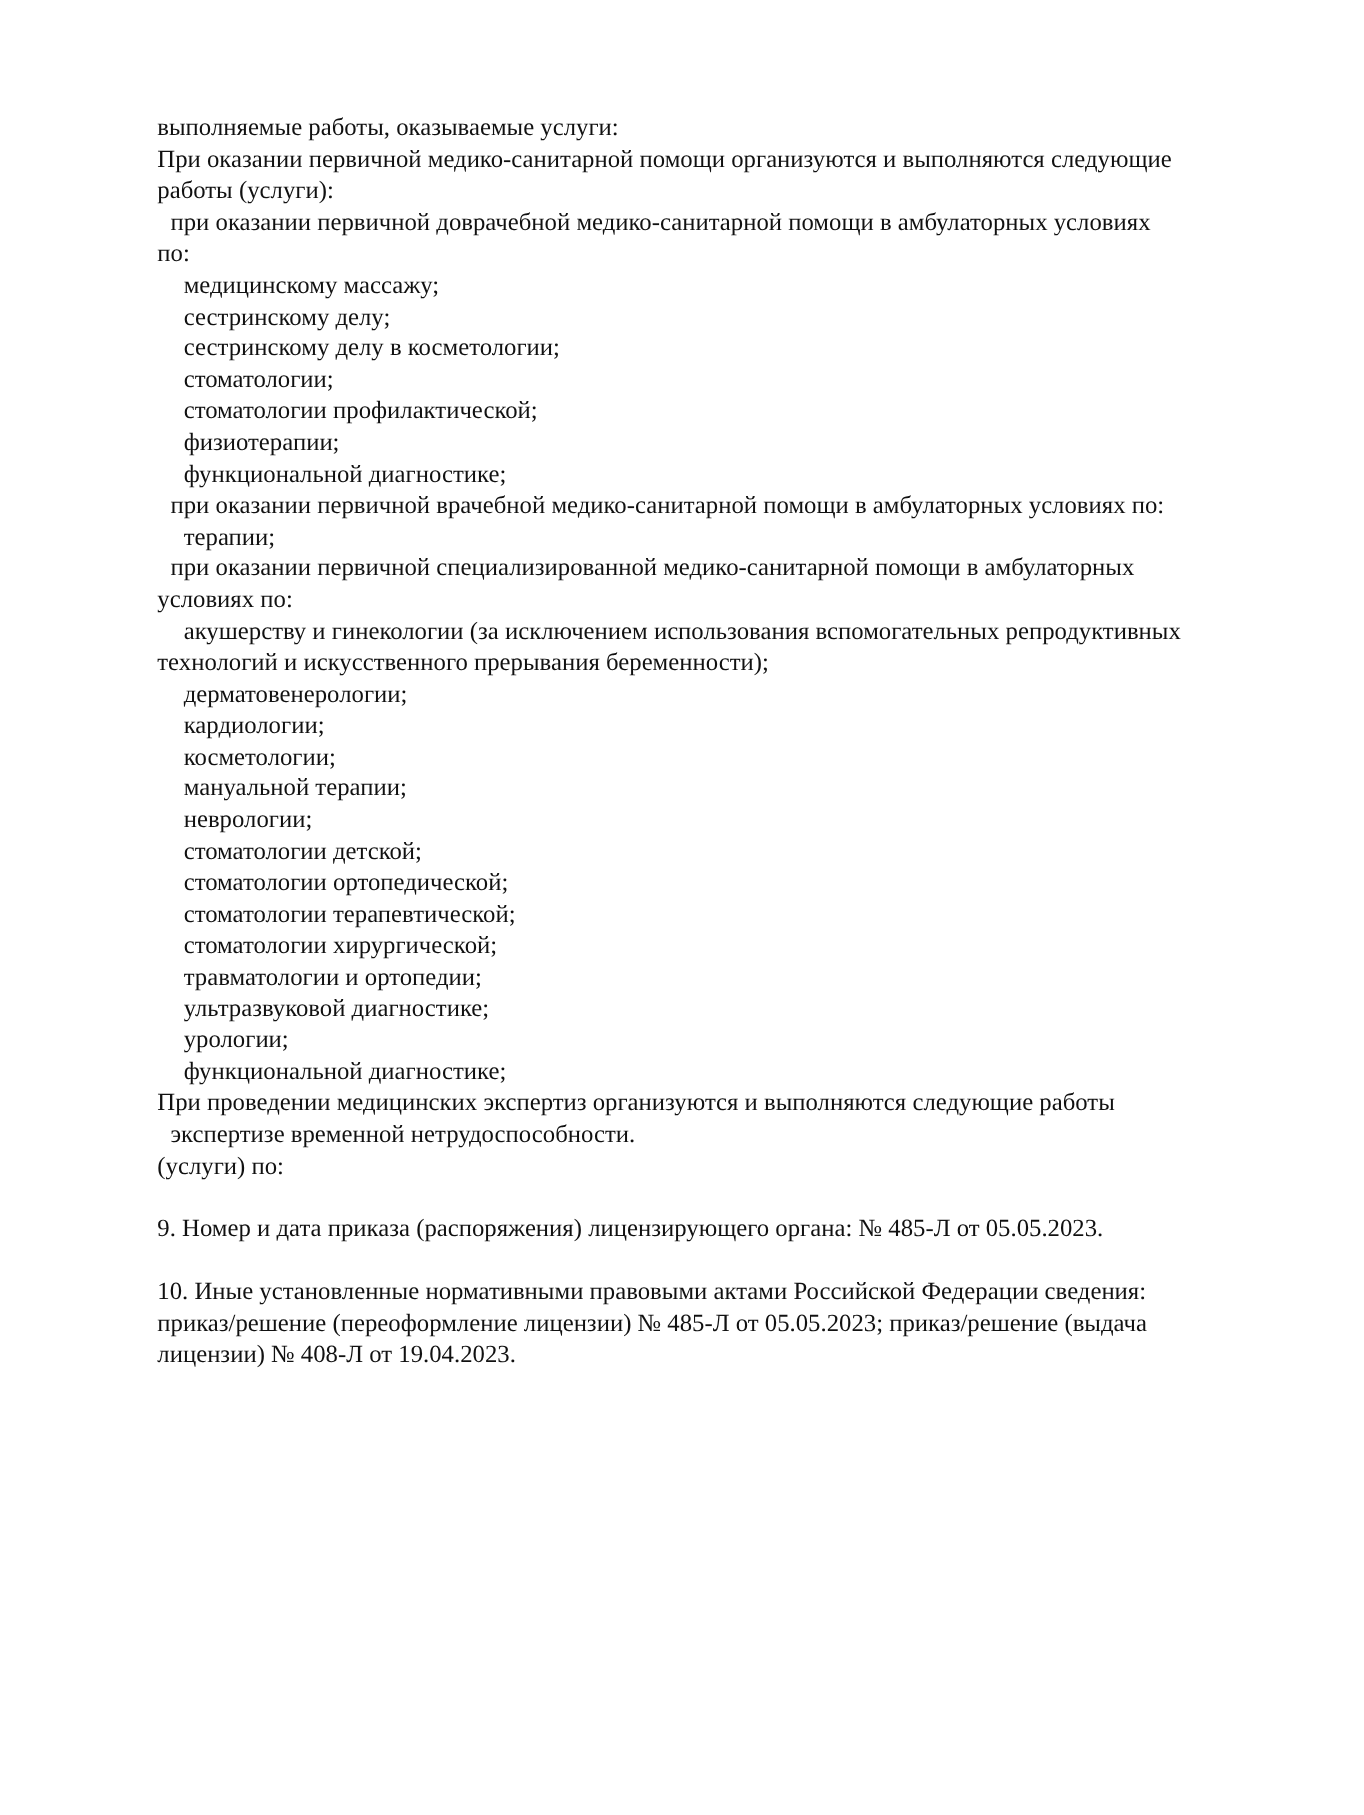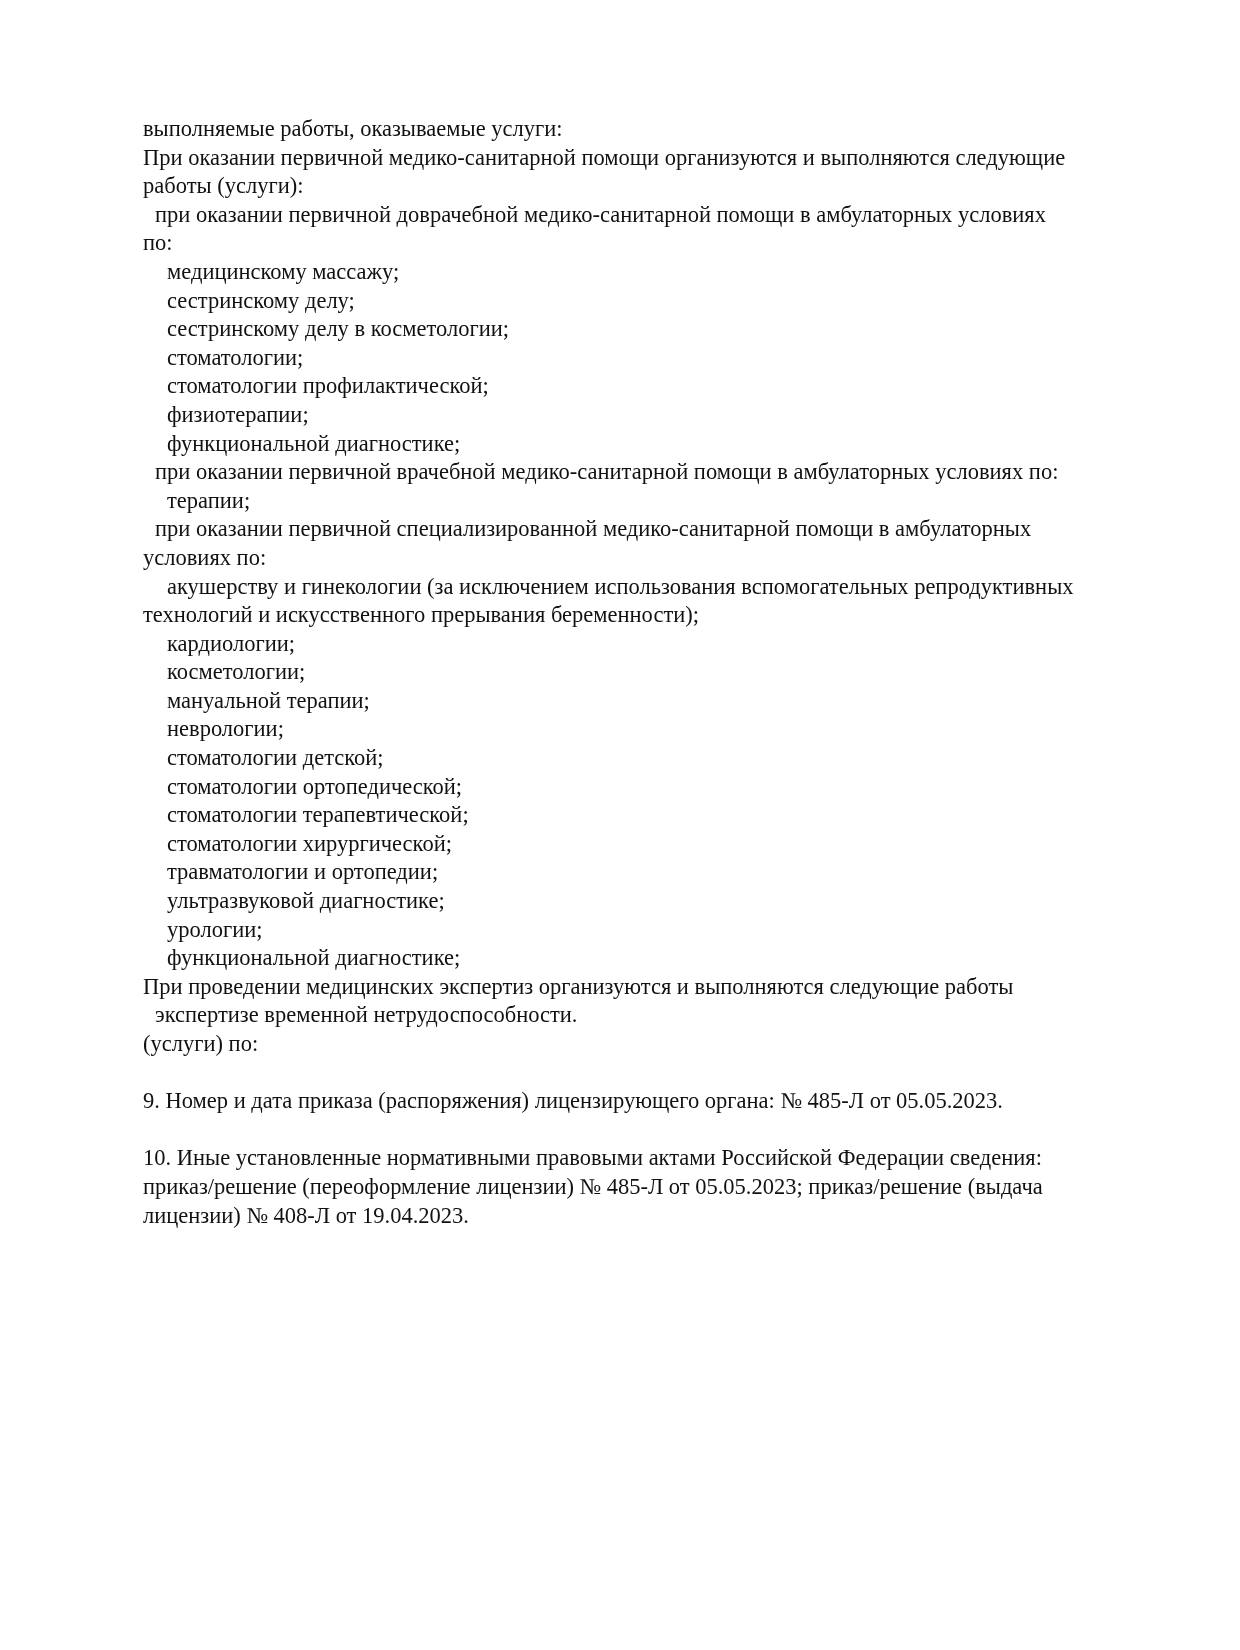--- a/index.html
+++ b/index.html
@@ -1,18 +1,18 @@
 <!DOCTYPE html>
 <html><head>
 <meta charset="utf-8">
 <style>
   html, body { margin: 0; padding: 0; background: #ffffff; }
   body { width: 1240px; height: 1650px; position: relative; overflow: hidden; }
   .page {
-    position: absolute; left: 143px; top: 115px; width: 1000px;
+    position: absolute; left: 143px; top: 102px; width: 1000px;
     font-family: "Liberation Serif", "DejaVu Serif", serif;
     font-size: 22.5px; color: #111; line-height: 28.6px;
   }
   .line { white-space: pre; display: block; height: 28.6px; }
   .i1 { padding-left: 12px; }
   .i2 { padding-left: 24px; }
   .gap { height: 28.6px; }
 </style>
 </head>
 <body>
@@ -32,20 +32,21 @@
     <span class="line i2">физиотерапии;</span>
     <span class="line i2">функциональной диагностике;</span>
   </div>
   <span class="line i1">при оказании первичной врачебной медико-санитарной помощи в амбулаторных условиях по:</span>
   <span class="line i2">терапии;</span>
   <span class="line i1">при оказании первичной специализированной медико-санитарной помощи в амбулаторных</span>
   <span class="line">условиях по:</span>
   <span class="line i2">акушерству и гинекологии (за исключением использования вспомогательных репродуктивных</span>
   <span class="line">технологий и искусственного прерывания беременности);</span>
   <div>
+    <span class="line i2">дерматовенерологии;</span>
     <span class="line i2">кардиологии;</span>
     <span class="line i2">косметологии;</span>
     <span class="line i2">мануальной терапии;</span>
     <span class="line i2">неврологии;</span>
     <span class="line i2">стоматологии детской;</span>
     <span class="line i2">стоматологии ортопедической;</span>
     <span class="line i2">стоматологии терапевтической;</span>
     <span class="line i2">стоматологии хирургической;</span>
     <span class="line i2">травматологии и ортопедии;</span>
     <span class="line i2">ультразвуковой диагностике;</span>

